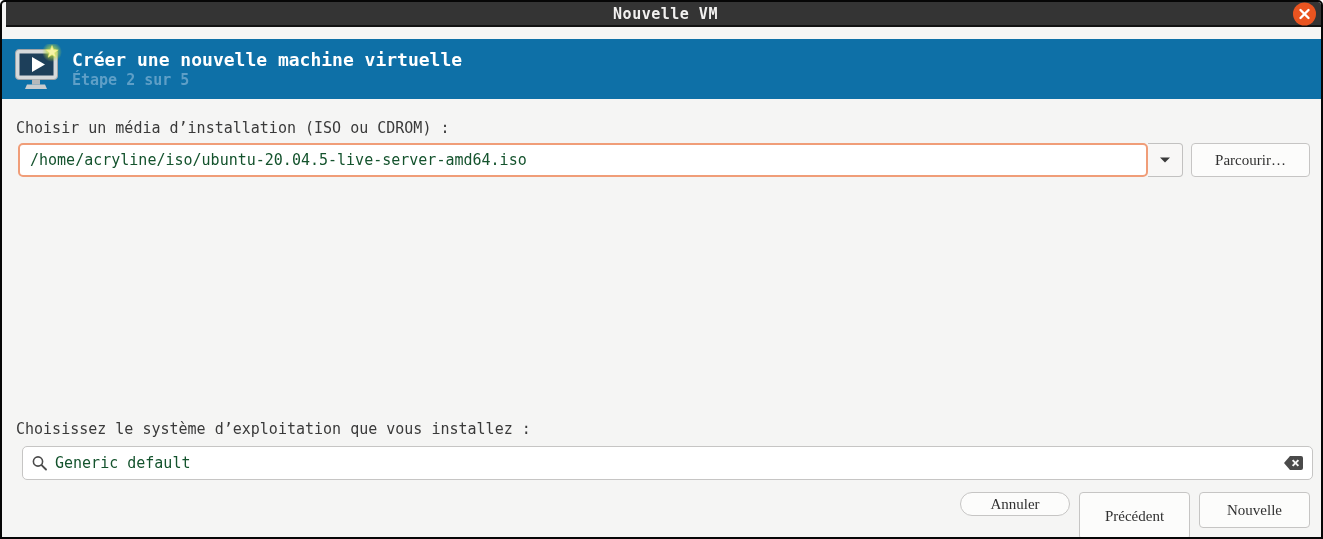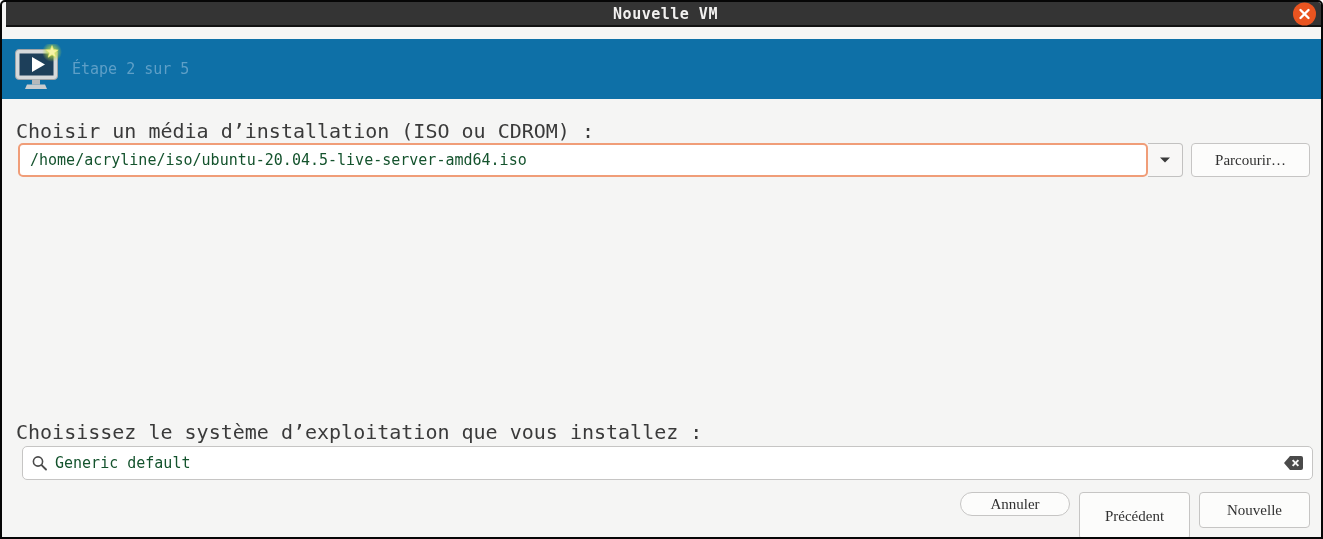--- a/index.html
+++ b/index.html
@@ -70,29 +70,29 @@
   .header .header-text { margin-left: 10px; }
   .header .header-title {
     color: #ffffff;
     font-size: 18px;
     font-weight: 700;
     line-height: 22px;
   }
   .header .header-subtitle {
     color: #5e9fc7;
     font-size: 15px;
-    font-weight: 400;
+    font-weight: 700;
     line-height: 18px;
   }
   
   .field-label {
     position: absolute;
     left: 14px;
     color: #3a3a3a;
-    font-size: 20px;
+    font-size: 15px;
     white-space: pre;
   }
   .label-media { top: 117px; }
   .label-os   { top: 418px; }
   
   input {
     font-family: "DejaVu Sans Mono", "Liberation Mono", monospace;
     font-size: 15px;
     color: #14532d;
     outline: none;
@@ -191,20 +191,21 @@
       </defs>
       <rect x="1.5" y="5.5" width="42" height="30" rx="3.5" fill="#d6d9db" stroke="#9fa4a7" stroke-width="1"></rect>
       <rect x="5.5" y="9.5" width="34" height="22" fill="#1d3f5a"></rect>
       <polygon points="18,13 31,20.5 18,28" fill="#ffffff"></polygon>
       <rect x="18" y="35.5" width="8" height="5" fill="#b6b9bb"></rect>
       <polygon points="13,40.5 31,40.5 33,45 11,45" fill="#c9ccce"></polygon>
       <circle cx="38" cy="8" r="10" fill="url(#starGlow)"></circle>
       <path d="M38,1.5 L39.65,5.73 L44.18,5.99 L40.66,8.87 L41.82,13.26 L38,10.8 L34.18,13.26 L35.34,8.87 L31.82,5.99 L36.35,5.73 Z" fill="#f8f4a6" stroke="#e6e96a" stroke-width="0.6"></path>
     </svg>
     <div class="header-text">
+      <div class="header-title">Créer une nouvelle machine virtuelle</div>
       <div class="header-subtitle">Étape 2 sur 5</div>
     </div>
   </div>
 
   <div class="field-label label-media">Choisir un média d’installation (ISO ou CDROM) :</div>
 
   <input class="iso-entry" type="text" value="/home/acryline/iso/ubuntu-20.04.5-live-server-amd64.iso" style="">
 
   <button class="combo-btn">
     <svg width="10" height="6" viewBox="0 0 10 6">

